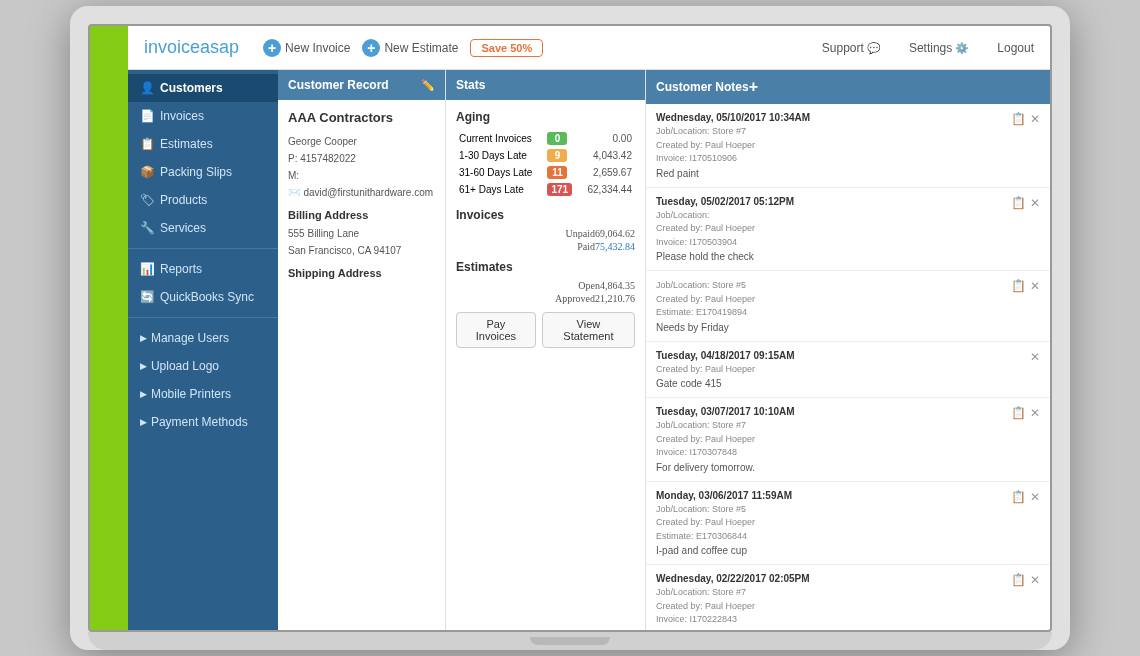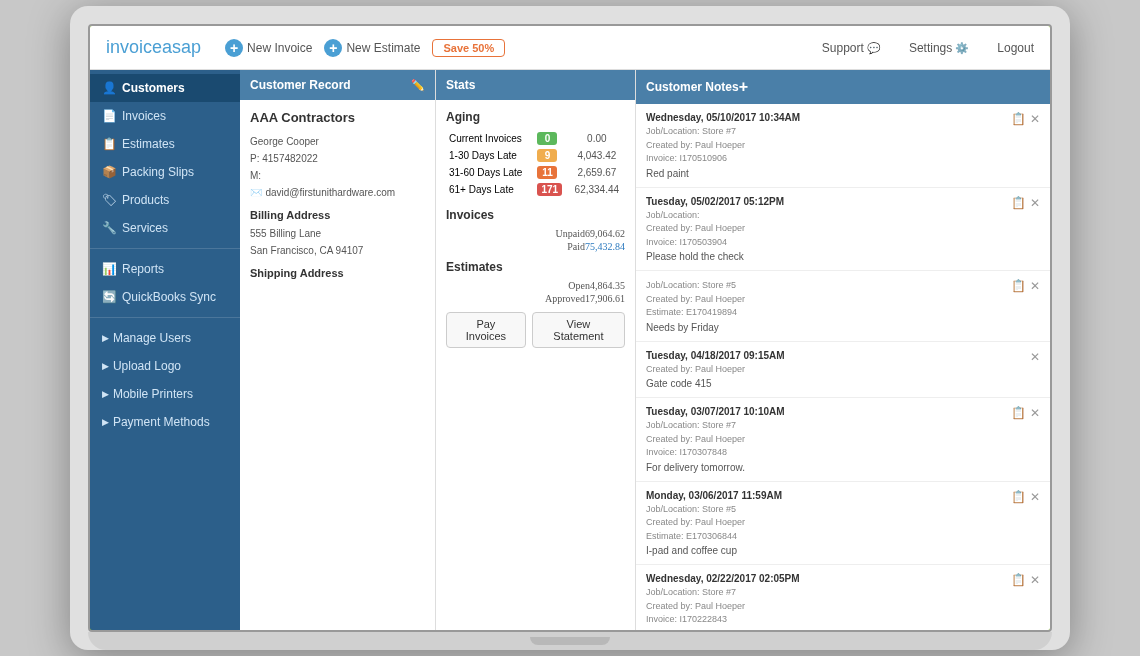--- a/index.html
+++ b/index.html
@@ -17,20 +17,21 @@
       background: #e0e0e0;
       border-radius: 18px;
       padding: 18px 18px 0 18px;
       box-shadow: 0 8px 40px rgba(0,0,0,0.35);
     }
     .screen {
       background: #84cc16;
       border-radius: 4px;
       overflow: hidden;
       border: 2px solid #999;
+      padding-left: 38px;
     }
     
     .topbar {
       background: #fff;
       display: flex;
       align-items: center;
       padding: 0 16px;
       height: 44px;
       border-bottom: 1px solid #ddd;
     }
@@ -116,21 +117,21 @@
       align-items: center;
       gap: 4px;
       padding: 7px 12px;
       cursor: pointer;
       font-size: 12px;
       color: #d0e4f5;
     }
     .sidebar-item-expand .chevron { font-size: 9px; }
     
     .panel-customer {
-      width: 196px;
+      width: 168px;
       background: #fff;
       border-right: 1px solid #ddd;
       overflow-y: auto;
       flex-shrink: 0;
     }
     .panel-header {
       background: #4a7fa8;
       color: #fff;
       padding: 8px 10px;
       font-size: 12px;
@@ -164,21 +165,21 @@
       padding: 1px 4px;
       border-radius: 3px;
       font-size: 10px;
       font-weight: bold;
       color: #fff;
     }
     .badge-green { background: #5cb85c; }
     .badge-yellow { background: #f0ad4e; }
     .badge-orange { background: #e8733a; }
     .badge-red { background: #d9534f; }
-    .aging-value { text-align: center; color: #555; }
+    .aging-value { text-align: right; color: #555; }
     .stats-invoices { margin-bottom: 8px; }
     .stats-row { display: flex; justify-content: flex-end; font-size: 10px; color: #555; margin-bottom: 2px; font-family: Liberation Serif, serif; }
     .stats-row .val-blue { color: #2c7abf; }
     .btn-action {
       padding: 5px 10px;
       border-radius: 4px;
       border: 1px solid #ccc;
       background: #f8f8f8;
       cursor: pointer;
       font-size: 11px;
@@ -407,21 +408,21 @@
                 </div>
               </div>
               <div class="stats-invoices">
                 <div class="stats-section-title">Estimates</div>
                 <div class="stats-row">
                   <span>Open</span>
                   <span>4,864.35</span>
                 </div>
                 <div class="stats-row">
                   <span>Approved</span>
-                  <span>17,906.61</span>
+                  <span>21,210.76</span>
                 </div>
               </div>
               <div class="btn-actions-row">
                 <button class="btn-action">Pay Invoices</button>
                 <button class="btn-action">View Statement</button>
               </div>
             </div>
           </div>
 
           <div class="panel-notes">

